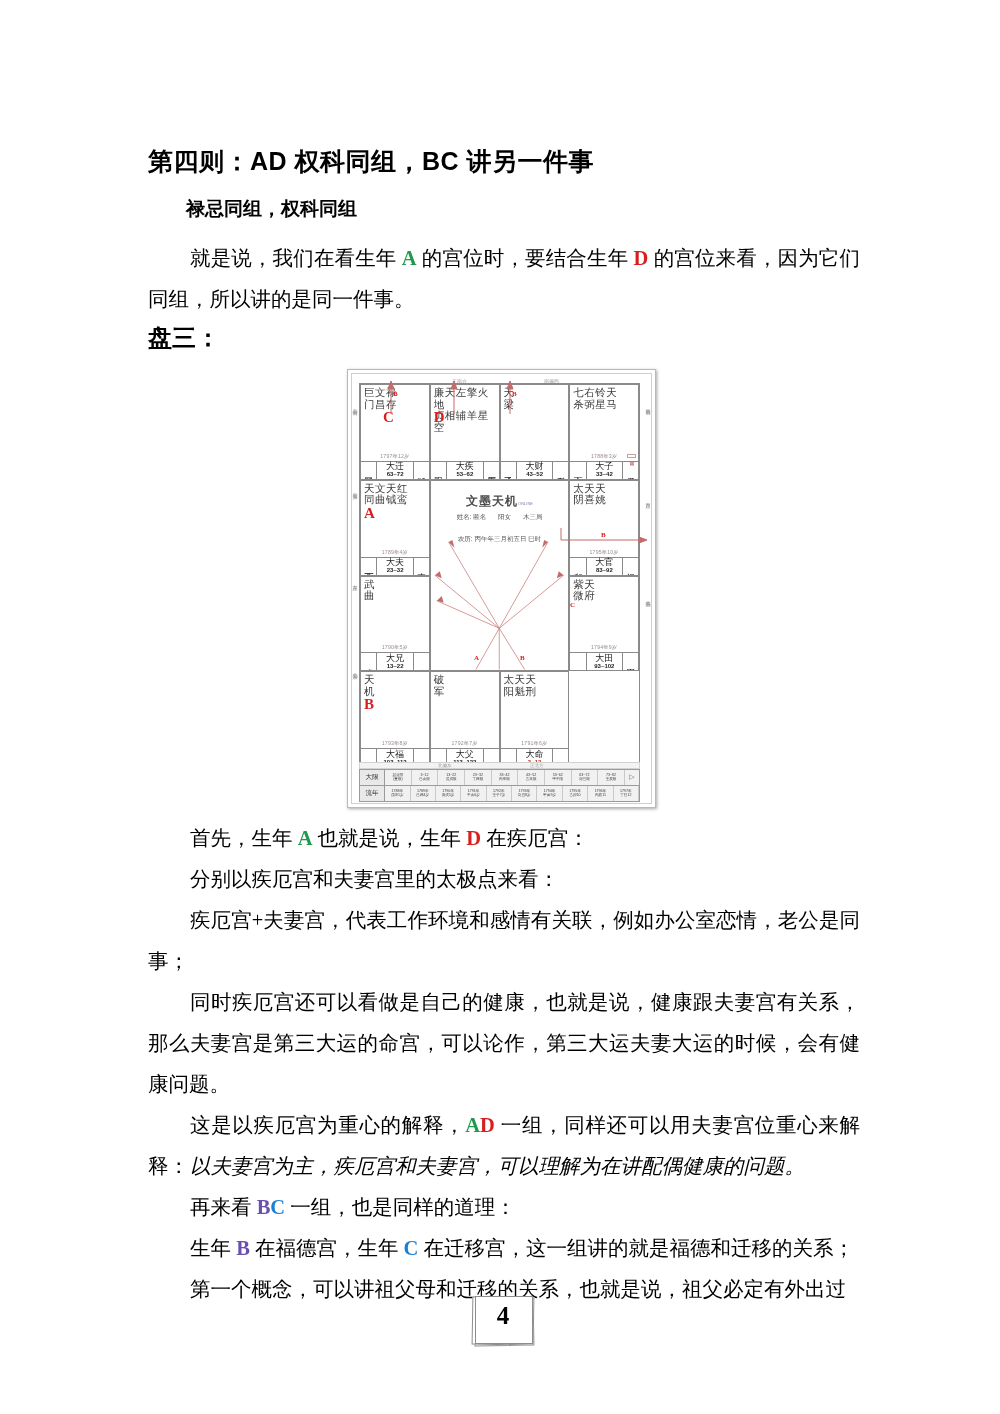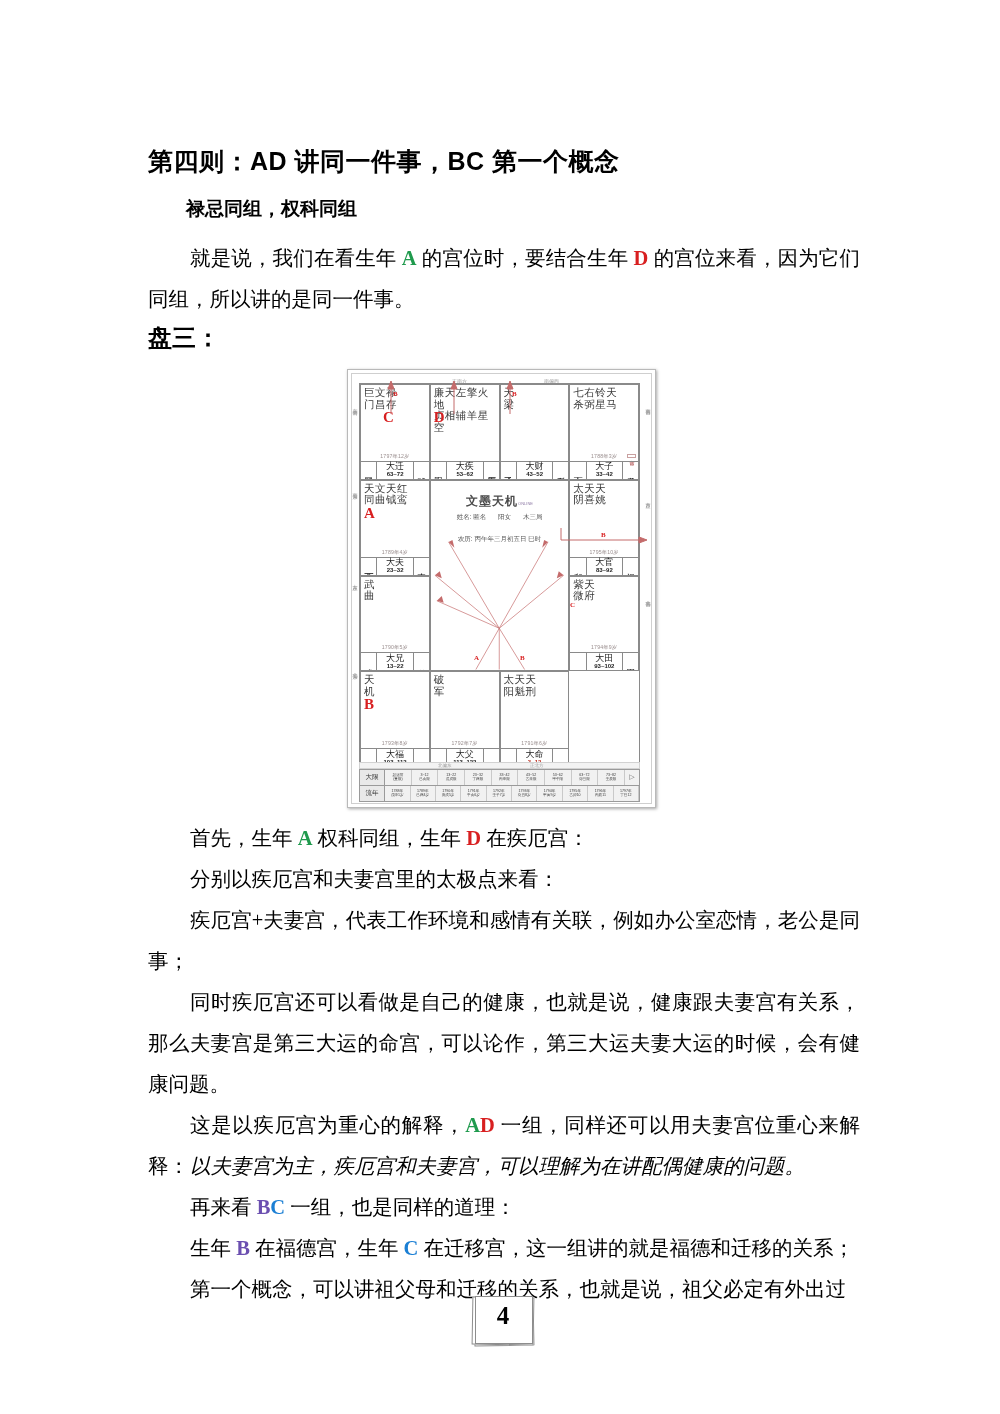--- a/index.html
+++ b/index.html
@@ -163,21 +163,21 @@
   .pnum{
     position:absolute;left:0;top:8px;width:66px;text-align:center;
     font-family:"Liberation Serif",serif;font-weight:bold;font-size:25px;color:#000;
   }
 </style>
 </head>
 <body>
 
 <div class="page">
 
-  <h1 class="h1">第四则：AD 讲同一件事，BC 第一个概念</h1>
+  <h1 class="h1">第四则：AD 权科同组，BC 讲另一件事</h1>
 
   <div class="h2">禄忌同组，权科同组</div>
 
   <div class="para ind" style="top:238px;">
     <span>就是说，我们在看生年 </span><span class="mk mkA">A</span><span> 的宫位时，要结合生年 </span><span class="mk mkD">D</span><span> 的宫位来看，因为它们同组，所以讲的是同一件事。</span>
   </div>
 
   <div class="h3">盘三：</div>
 
   <div class="chart-wrap">
@@ -521,21 +521,21 @@
         <div class="btcell">
             <span class="a">1797年</span>
             <span class="a">丁巳12</span>
           </div>
       </div>
     </div>
 
   </div>
 
   <div class="para ind" style="top:818px;">
-    <span>首先，生年 </span><span class="mk mkA">A</span><span> 权科同组，生年 </span><span class="mk mkD">D</span><span> 在疾厄宫：</span>
+    <span>首先，生年 </span><span class="mk mkA">A</span><span> 也就是说，生年 </span><span class="mk mkD">D</span><span> 在疾厄宫：</span>
   </div>
 
   <div class="para ind" style="top:859px;">分别以疾厄宫和夫妻宫里的太极点来看：</div>
 
   <div class="para ind" style="top:900px;">疾厄宫+夫妻宫，代表工作环境和感情有关联，例如办公室恋情，老公是同事；</div>
 
   <div class="para ind" style="top:1105px;">
     <span>这是以疾厄宫为重心的解释，</span><span class="mk mkA">A</span><span class="mk mkD">D</span><span> 一组，同样还可以用夫妻宫位重心来解释：</span>
   </div>
 

